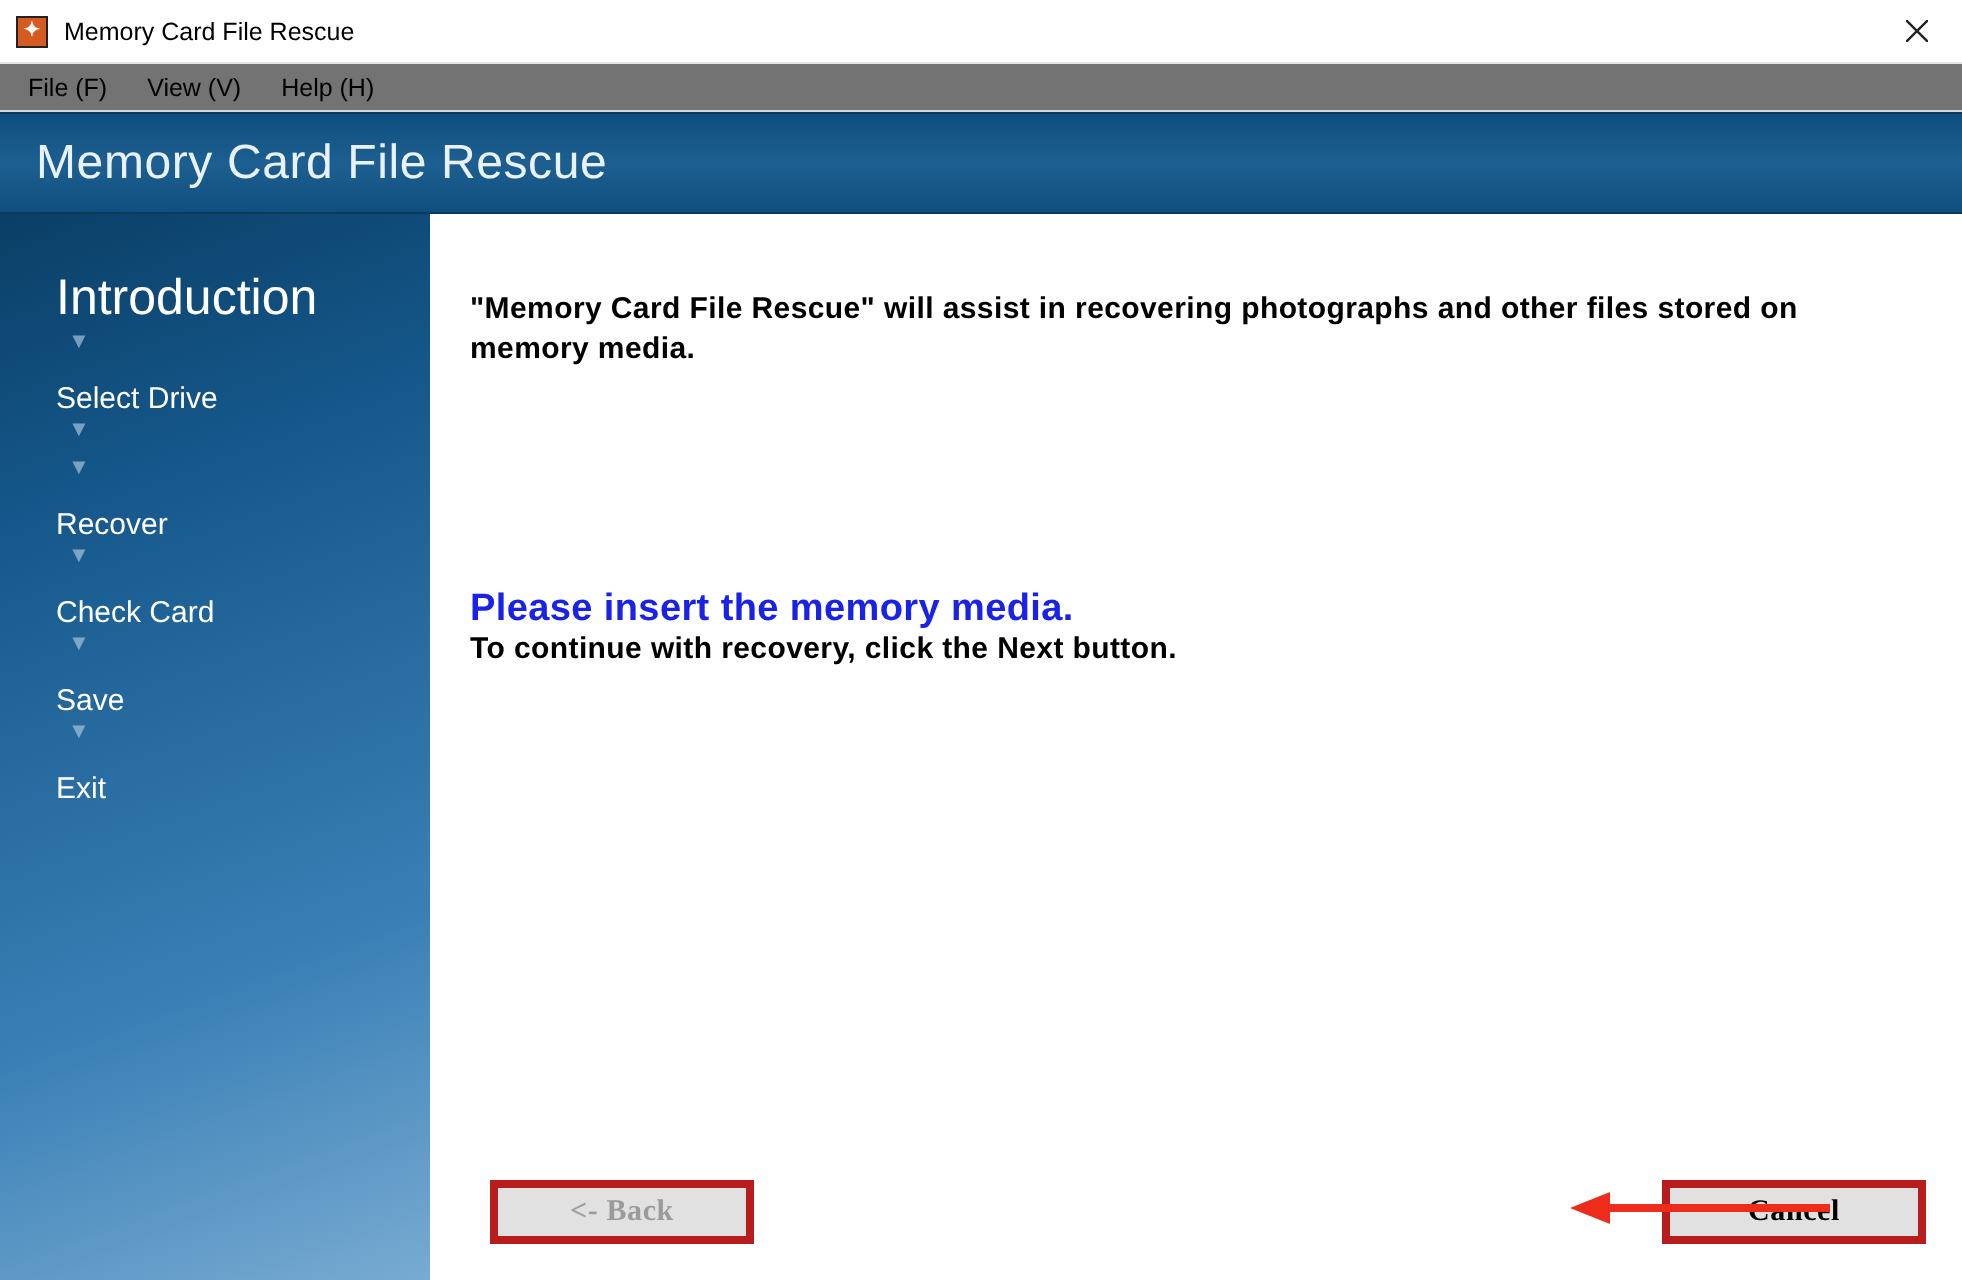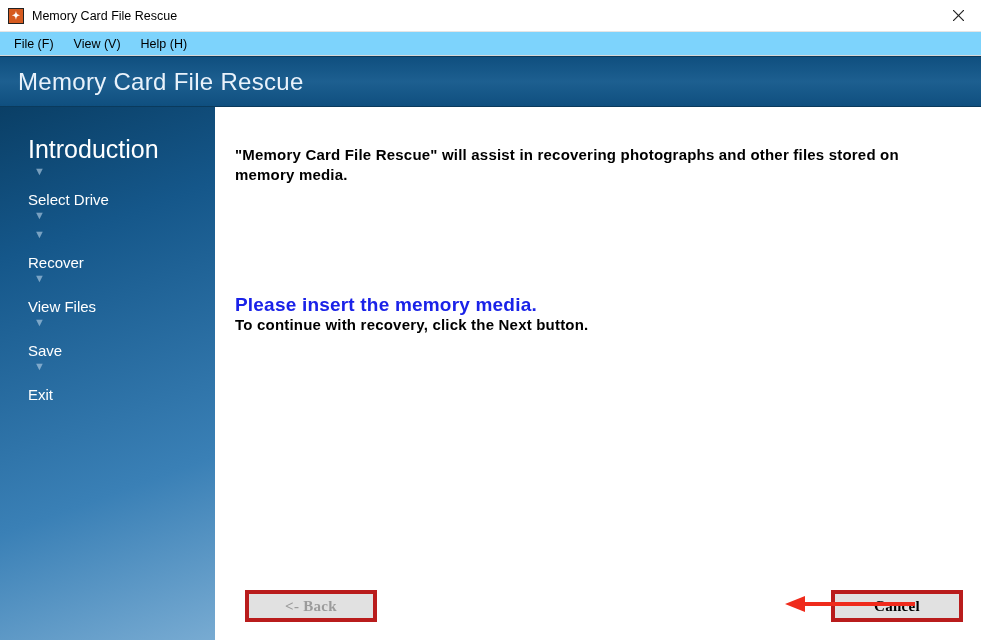--- a/index.html
+++ b/index.html
@@ -42,21 +42,21 @@
   }
   .close-btn svg { width:11px; height:11px; stroke:#222; stroke-width:1.2; }
 
   
   .menubar {
     height: 24px;
     display:flex;
     align-items:center;
     gap:0;
     padding: 0 4px;
-    background:#7dd3fc;
+    background:#737373;
     border-bottom:1px solid #d7d7d7;
     font-size:12.5px;
   }
   .menu-item {
     padding:3px 10px;
   }
 
   
   .banner {
     height: 51px;
@@ -202,21 +202,21 @@
 
 <div class="main">
   <div class="sidebar">
     <div class="step active">Introduction</div>
     <div class="chevron">▼</div>
     <div class="step">Select Drive</div>
     <div class="chevron">▼</div>
     <div class="chevron">▼</div>
     <div class="step">Recover</div>
     <div class="chevron">▼</div>
-    <div class="step">View Files</div>
+    <div class="step">Check Card</div>
     <div class="chevron">▼</div>
     <div class="step">Save</div>
     <div class="chevron">▼</div>
     <div class="step">Exit</div>
   </div>
 
   <div class="content">
     <div class="desc">
       <span class="plain-run">"Memory Card File Rescue"</span><span> will assist in recovering photographs and other files stored on memory media.</span>
     </div>

